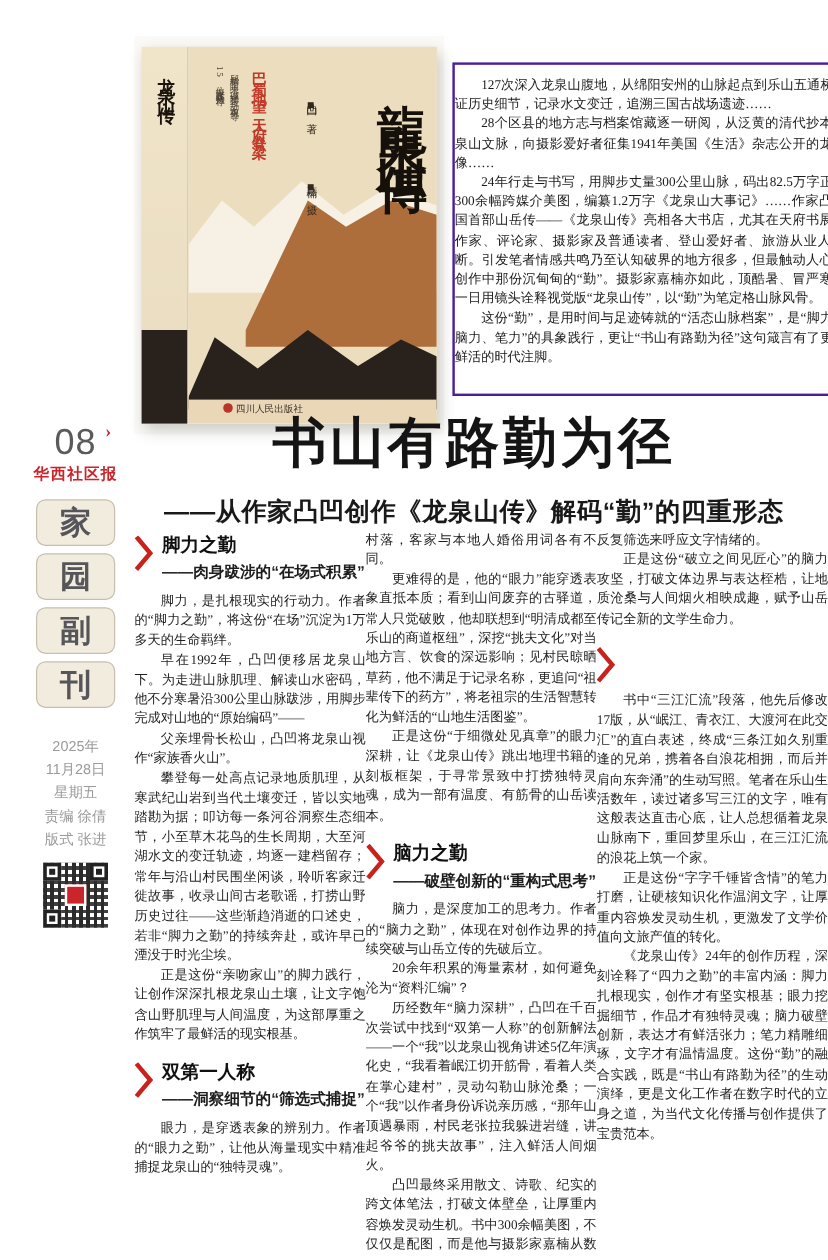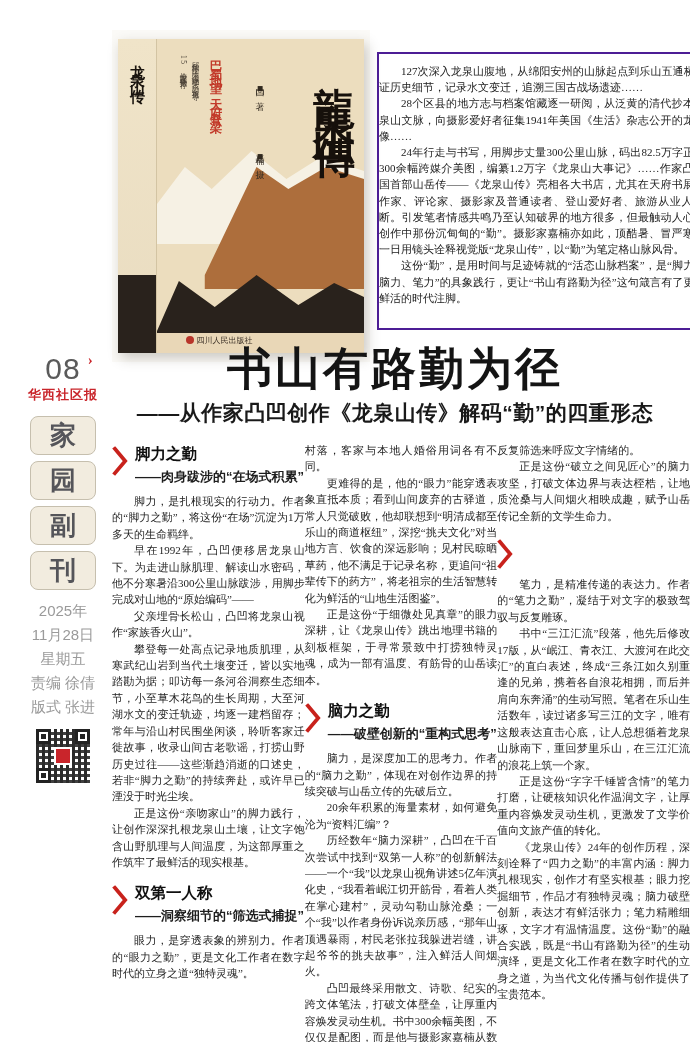--- a/index.html
+++ b/index.html
@@ -10,21 +10,21 @@
   .sidebar{position:absolute;left:18px;top:354px;width:90px;text-align:center;}
   .pagenum-wrap{position:relative;display:inline-block;}
   .pagenum{font-family:"Liberation Sans","DejaVu Sans",sans-serif;font-size:30px;color:#5a5a5a;letter-spacing:1px;line-height:1;}
   .page-arrow{position:absolute;right:-12px;top:-2px;color:#c9252b;font-size:15px;font-weight:bold;}
   .masthead{color:#c9252b;font-weight:bold;font-size:13px;letter-spacing:1px;
             font-family:"Liberation Sans","DejaVu Sans",sans-serif;margin-top:2px;}
   .nameplate{margin-top:12px;}
   .np-box{width:64px;height:37px;margin:0 auto 6px;background:#f2ecdf;border:1px solid #c6bfae;
           border-radius:8px;display:flex;align-items:center;justify-content:center;
           font-size:26px;font-weight:bold;color:#55555a;}
-  .dateblock{margin-top:9px;font-size:15px;color:#9a9a9a;line-height:1.6;
+  .dateblock{margin-top:23px;font-size:12px;color:#9a9a9a;line-height:1.6;
              font-family:"Liberation Sans","DejaVu Sans",sans-serif;}
   .qr{width:54px;height:54px;margin:10px auto 0;position:relative;background:
       repeating-linear-gradient(0deg,rgba(43,43,43,.9) 0 3px,transparent 3px 6px),
       repeating-linear-gradient(90deg,#2b2b2b 0 3px,#fff 3px 6px);}
   .qr-finder{position:absolute;width:15px;height:15px;border:3px solid #222;background:#fff;box-sizing:border-box;}
   .qr-finder::after{content:"";position:absolute;left:2px;top:2px;width:5px;height:5px;background:#222;}
   .qr-tl{left:0;top:0}.qr-tr{right:0;top:0}.qr-bl{left:0;bottom:0}
   .qr-center{position:absolute;left:50%;top:50%;transform:translate(-50%,-50%);
              width:14px;height:14px;background:#c9252b;border:2px solid #fff;}
 
@@ -56,21 +56,21 @@
 
   
   .intro{position:absolute;left:377px;top:52px;width:364px;height:278px;border:2px solid #4c1d95;
          padding:9px 0;box-sizing:border-box;overflow:hidden;}
   .intro-p{font-size:11px;line-height:16.2px;text-align:justify;text-indent:2em;margin:0;color:#1b1b1b;}
 
   
   .headline{position:absolute;left:100px;top:344px;width:590px;text-align:center;
             font-family:"Liberation Sans","DejaVu Sans",sans-serif;}
   .hl-title{font-size:45px;font-weight:900;color:#141414;letter-spacing:3px;line-height:1.1;}
-  .hl-sub{font-size:21px;font-weight:700;color:#191919;margin-top:5px;letter-spacing:0.5px;}
+  .hl-sub{font-size:21px;font-weight:700;color:#191919;margin-top:18px;letter-spacing:0.5px;}
 
   
   .columns{position:absolute;left:112px;top:442px;width:578px;height:600px;display:flex;}
   .col{flex:1;overflow:hidden;}
   .body-p{font-size:11px;line-height:16.4px;text-align:justify;text-indent:2em;margin:0;color:#1e1e1e;}
   .no-indent{text-indent:0;}
   .section-head{display:flex;align-items:flex-start;margin:13px 0 7px;}
   .col .section-head:first-child{margin-top:2px;}
   .chev{width:17px;height:30px;margin:2px 6px 0 0;flex:none;}
   .sh-title{font-family:"Liberation Sans","DejaVu Sans",sans-serif;font-size:15.5px;font-weight:900;color:#101010;}
@@ -163,21 +163,21 @@
       <p class="body-p">正是这份“亲吻家山”的脚力践行，让创作深深扎根龙泉山土壤，让文字饱含山野肌理与人间温度，为这部厚重之作筑牢了最鲜活的现实根基。</p>
       <div class="section-head">
         <svg class="chev" viewBox="0 0 18 32">
           <path d="M3 3 L14 16 L3 29" fill="none" stroke="#c8221c" stroke-width="4" stroke-linecap="square"></path>
         </svg>
         <div class="sh-text">
           <div class="sh-title">双第一人称</div>
           <div class="sh-sub">——洞察细节的“筛选式捕捉”</div>
         </div>
       </div>
-      <p class="body-p">眼力，是穿透表象的辨别力。作者的“眼力之勤”，更是文化工作者在数字时代的立身之道“独特灵魂”。</p>
+      <p class="body-p">眼力，是穿透表象的辨别力。作者的“眼力之勤”，让他从海量现实中精准捕捉龙泉山的“独特灵魂”。</p>
     </div>
   <div class="col">
       <p class="body-p no-indent">村落，客家与本地人婚俗用词各有不同。</p>
       <p class="body-p">更难得的是，他的“眼力”能穿透表象直抵本质；看到山间废弃的古驿道，常人只觉破败，他却联想到“明清成都至乐山的商道枢纽”，深挖“挑夫文化”对当地方言、饮食的深远影响；见村民晾晒草药，他不满足于记录名称，更追问“祖辈传下的药方”，将老祖宗的生活智慧转化为鲜活的“山地生活图鉴”。</p>
       <p class="body-p">正是这份“于细微处见真章”的眼力深耕，让《龙泉山传》跳出地理书籍的刻板框架，于寻常景致中打捞独特灵魂，成为一部有温度、有筋骨的山岳读本。</p>
       <div class="section-head">
         <svg class="chev" viewBox="0 0 18 32">
           <path d="M3 3 L14 16 L3 29" fill="none" stroke="#c8221c" stroke-width="4" stroke-linecap="square"></path>
         </svg>
         <div class="sh-text">
@@ -191,18 +191,17 @@
       <p class="body-p">凸凹最终采用散文、诗歌、纪实的跨文体笔法，打破文体壁垒，让厚重内容焕发灵动生机。书中300余幅美图，不仅仅是配图，而是他与摄影家嘉楠从数千张作品中</p>
     </div>
   <div class="col">
       <p class="body-p no-indent">反复筛选来呼应文字情绪的。</p>
       <p class="body-p">正是这份“破立之间见匠心”的脑力攻坚，打破文体边界与表达桎梏，让地质沧桑与人间烟火相映成趣，赋予山岳传记全新的文学生命力。</p>
       <div class="section-head">
         <svg class="chev" viewBox="0 0 18 32">
           <path d="M3 3 L14 16 L3 29" fill="none" stroke="#c8221c" stroke-width="4" stroke-linecap="square"></path>
         </svg>
       </div>
-      <p class="body-p">笔力，是精准传递的表达力。作者的“笔力之勤”，凝结于对文字的极致驾驭与反复雕琢。</p>
       <p class="body-p">书中“三江汇流”段落，他先后修改17版，从“岷江、青衣江、大渡河在此交汇”的直白表述，终成“三条江如久别重逢的兄弟，携着各自浪花相拥，而后并肩向东奔涌”的生动写照。笔者在乐山生活数年，读过诸多写三江的文字，唯有这般表达直击心底，让人总想循着龙泉山脉南下，重回梦里乐山，在三江汇流的浪花上筑一个家。</p>
       <p class="body-p">正是这份“字字千锤皆含情”的笔力打磨，让硬核知识化作温润文字，让厚重内容焕发灵动生机，更激发了文学价值向文旅产值的转化。</p>
       <p class="body-p">《龙泉山传》24年的创作历程，深刻诠释了“四力之勤”的丰富内涵：脚力扎根现实，创作才有坚实根基；眼力挖掘细节，作品才有独特灵魂；脑力破壁创新，表达才有鲜活张力；笔力精雕细琢，文字才有温情温度。这份“勤”的融合实践，既是“书山有路勤为径”的生动演绎，更是文化工作者在数字时代的立身之道，为当代文化传播与创作提供了宝贵范本。</p>
     </div>
 </div>
 
 </body></html>

